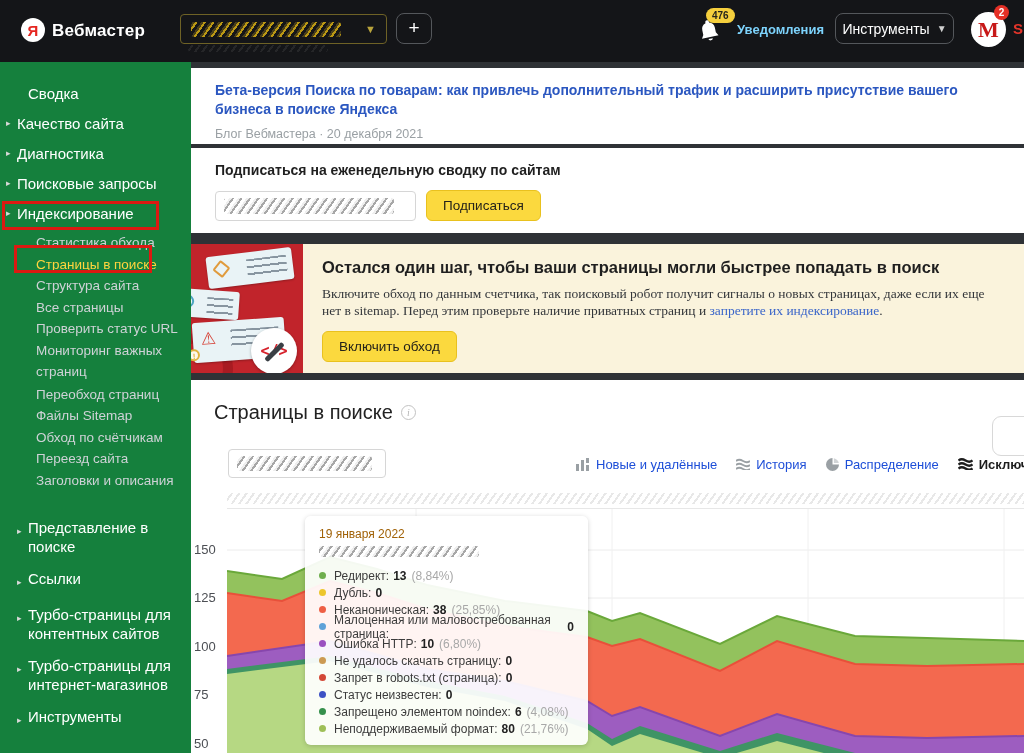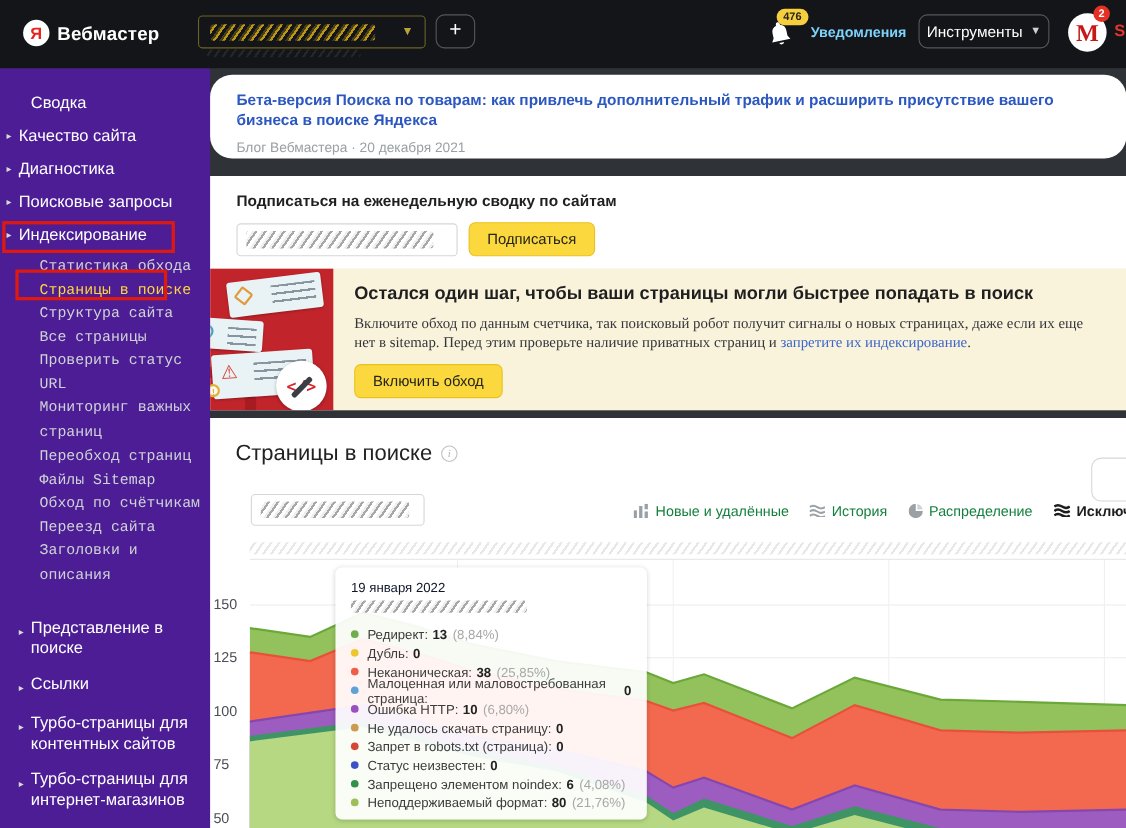--- a/index.html
+++ b/index.html
@@ -32,43 +32,43 @@
   .add-btn { position:absolute; left:396px; top:13px; width:36px; height:31px; border:1px solid #54575b; border-radius:8px; color:#fff; font-size:19px; text-align:center; line-height:28px; }
   .bell { position:absolute; left:698px; top:19px; width:22px; height:24px; transform:rotate(-12deg); }
   .badge-476 { position:absolute; left:706px; top:8px; background:#f5cf3d; color:#26251c; font-size:10px; font-weight:bold; padding:2px 6px; border-radius:9px; }
   .notif-label { position:absolute; left:737px; top:22px; color:#7dd3fc; font-size:13px;font-weight:bold; }
   .tools-btn { position:absolute; left:835px; top:13px; width:119px; height:31px; border:1px solid #54575b; border-radius:8px; color:#fff; font-size:14px; display:flex; align-items:center; justify-content:center; gap:7px; }
   .tools-btn .chev { font-size:10px; color:#cfcfcf; }
   .avatar { position:absolute; left:971px; top:12px; width:35px; height:35px; border-radius:50%; background:#fff; color:#c71818; font-family:"Liberation Serif", serif; font-weight:bold; font-size:22px; text-align:center; line-height:36px; }
   .avatar-badge { position:absolute; left:994px; top:5px; width:15px; height:15px; border-radius:50%; background:#e53026; color:#fff; font-size:10px; font-weight:bold; text-align:center; line-height:15px; }
   .user-frag { position:absolute; left:1013px; top:20px; color:#e5352a; font-size:15px; font-weight:bold; }
   
-  .sidebar { position:absolute; left:0; top:62px; width:191px; bottom:0; background:#4c1d95; color:#fff; }
+  .sidebar { position:absolute; left:0; top:62px; width:191px; bottom:0; background:#15803d; color:#fff; }
   .sidebar ul { list-style:none; }
   .nav-top li { height:30px; display:flex; align-items:center; padding-left:17px; font-size:15px; }
   .nav-top { padding-top:16px; }
   .arr { color:#d9d9d9; font-size:9px; margin-right:5px; margin-left:-11px; width:6px; }
   .noarr { margin-left:0; }
-  .nav-sub { padding-left:36px; padding-top:4px;font-family:Liberation Mono, monospace; }
+  .nav-sub { padding-left:36px; padding-top:4px; }
   .nav-sub li { font-size:13.5px; color:#ced2d6; line-height:21.5px; max-width:150px; }
   .nav-sub li.two { margin-bottom:1px; }
   .nav-sub li.active { color:#ffd43e; }
   .nav-bottom { padding-top:14px; padding-left:17px; }
   .nav-bottom li { font-size:15px; line-height:19px; margin-top:13px; max-width:158px; display:flex; }
   .nav-bottom .arr { margin-left:0; flex:none; margin-top:4px; }
   
   .anno { position:absolute; border:3px solid #dc1a12; z-index:40; }
   .anno1 { left:2px; top:201px; width:157px; height:29px; }
   .anno2 { left:14px; top:245px; width:138px; height:28px; }
   
   .card { position:absolute; left:191px; right:0; background:#fff; }
-  .blog-card { top:68px; height:76px; padding:13px 24px;border-radius:20px; }
+  .blog-card { top:68px; height:76px; padding:13px 24px; }
   .blog-title { color:#2b57c0; font-size:14px; font-weight:bold; line-height:19px; max-width:745px; }
   .blog-meta { color:#9aa0a4; font-size:12.5px; margin-top:8px; }
-  .sub-card { top:160px; height:85px; padding:14px 24px; }
+  .sub-card { top:148px; height:85px; padding:14px 24px; }
   .sub-title { color:#1f1f1f; font-size:14px; font-weight:bold; }
   .sub-row { margin-top:12px; display:flex; align-items:center; }
   .sub-input { width:201px; height:30px; border:1px solid #d6d6d6; border-radius:4px; display:flex; align-items:center; padding:0 8px; }
   .sub-input .scribble { width:170px; height:16px; }
   .btn-yellow { margin-left:10px; background:#fbd93e; border:1px solid #e9c11e; border-radius:6px; color:#25231a; font-size:13.5px; padding:7px 16px; display:inline-block; }
   
   .crawl-card { top:244px; height:129px; background:#faf3dc; overflow:hidden; }
   .illus { position:absolute; left:0; top:0; width:112px; height:129px; background:#c1242b; overflow:hidden; }
   .illus .ring { position:absolute; left:-28px; bottom:-30px; width:70px; height:70px; border-radius:50%; border:10px solid #a81b22; }
   .mini-card { position:absolute; background:#e9f3f6; border-radius:3px; box-shadow:0 1px 2px rgba(0,0,0,.25); }
@@ -90,32 +90,32 @@
   .crawl-text a { color:#3b66c9; text-decoration:none; }
   .crawl-btn-row { margin-top:12px; }
   
   .pages-section { top:380px; height:373px; overflow:hidden; }
   .pages-head { position:absolute; left:23px; top:21px; display:flex; align-items:center; }
   .pages-title { font-size:20px; color:#222; }
   .info-icon { width:15px; height:15px; border:1px solid #c2c2c2; border-radius:50%; color:#b5b5b5; font-size:10px; text-align:center; line-height:14px; margin-left:8px; font-family:"Liberation Serif", serif; font-style:italic; }
   .filter-input { position:absolute; left:37px; top:69px; width:158px; height:29px; border:1px solid #d6d6d6; border-radius:4px; display:flex; align-items:center; padding:0 8px; background:#fff; }
   .filter-input .scribble { width:135px; height:15px; }
   .tabs { position:absolute; left:385px; right:-4px; top:73px; height:22px; display:flex; align-items:center; gap:19px; white-space:nowrap; }
-  .tab { display:flex; align-items:center; gap:6px; color:#15803d; font-size:13px; }
+  .tab { display:flex; align-items:center; gap:6px; color:#1d4ed8; font-size:13px; }
   .tab svg { flex:none; }
   .tab.active { color:#1d1d1d; font-weight:bold; }
   .corner-box { position:absolute; right:-14px; top:36px; width:46px; height:40px; background:#fff; border:1px solid #d8d8d8; border-radius:9px; }
   .axis-blur { position:absolute; left:36px; right:0; top:113px; height:11px;
      background:repeating-linear-gradient(-55deg, rgba(110,110,110,.16) 0 2px, rgba(0,0,0,0) 2px 6px); }
   .chart-wrap { position:absolute; left:36px; right:0; top:128px; bottom:0; border-top:1px solid #e7e7e7; }
   .chart-wrap svg { display:block; }
   .ytick { position:absolute; left:3px; font-size:13px; color:#4c4f54; text-shadow:0 0 3px #fff, 0 0 3px #fff; z-index:5; }
   
   .tooltip { position:absolute; left:114px; top:136px; width:283px; height:229px; background:rgba(255,255,255,.93); border-radius:6px; box-shadow:0 1px 5px rgba(0,0,0,.18); padding:11px 14px 8px; z-index:10; }
-  .tt-date { color:#0f172a; font-size:12px; }
+  .tt-date { color:#a16207; font-size:12px; }
   .tt-url { margin-top:5px; width:160px; height:11px; }
   .tt-rows { margin-top:6px; }
   .tt-row { display:flex; align-items:center; height:17px; font-size:12px; color:#3c3c3c; }
   .tt-dot { flex:none; width:7px; height:7px; border-radius:50%; margin-right:8px; }
   .tt-val { font-weight:bold; color:#222; margin-left:4px;text-align:center; }
   .tt-pct { color:#a8a8a8; margin-left:5px; }
 </style>
 </head>
 <body>
 

